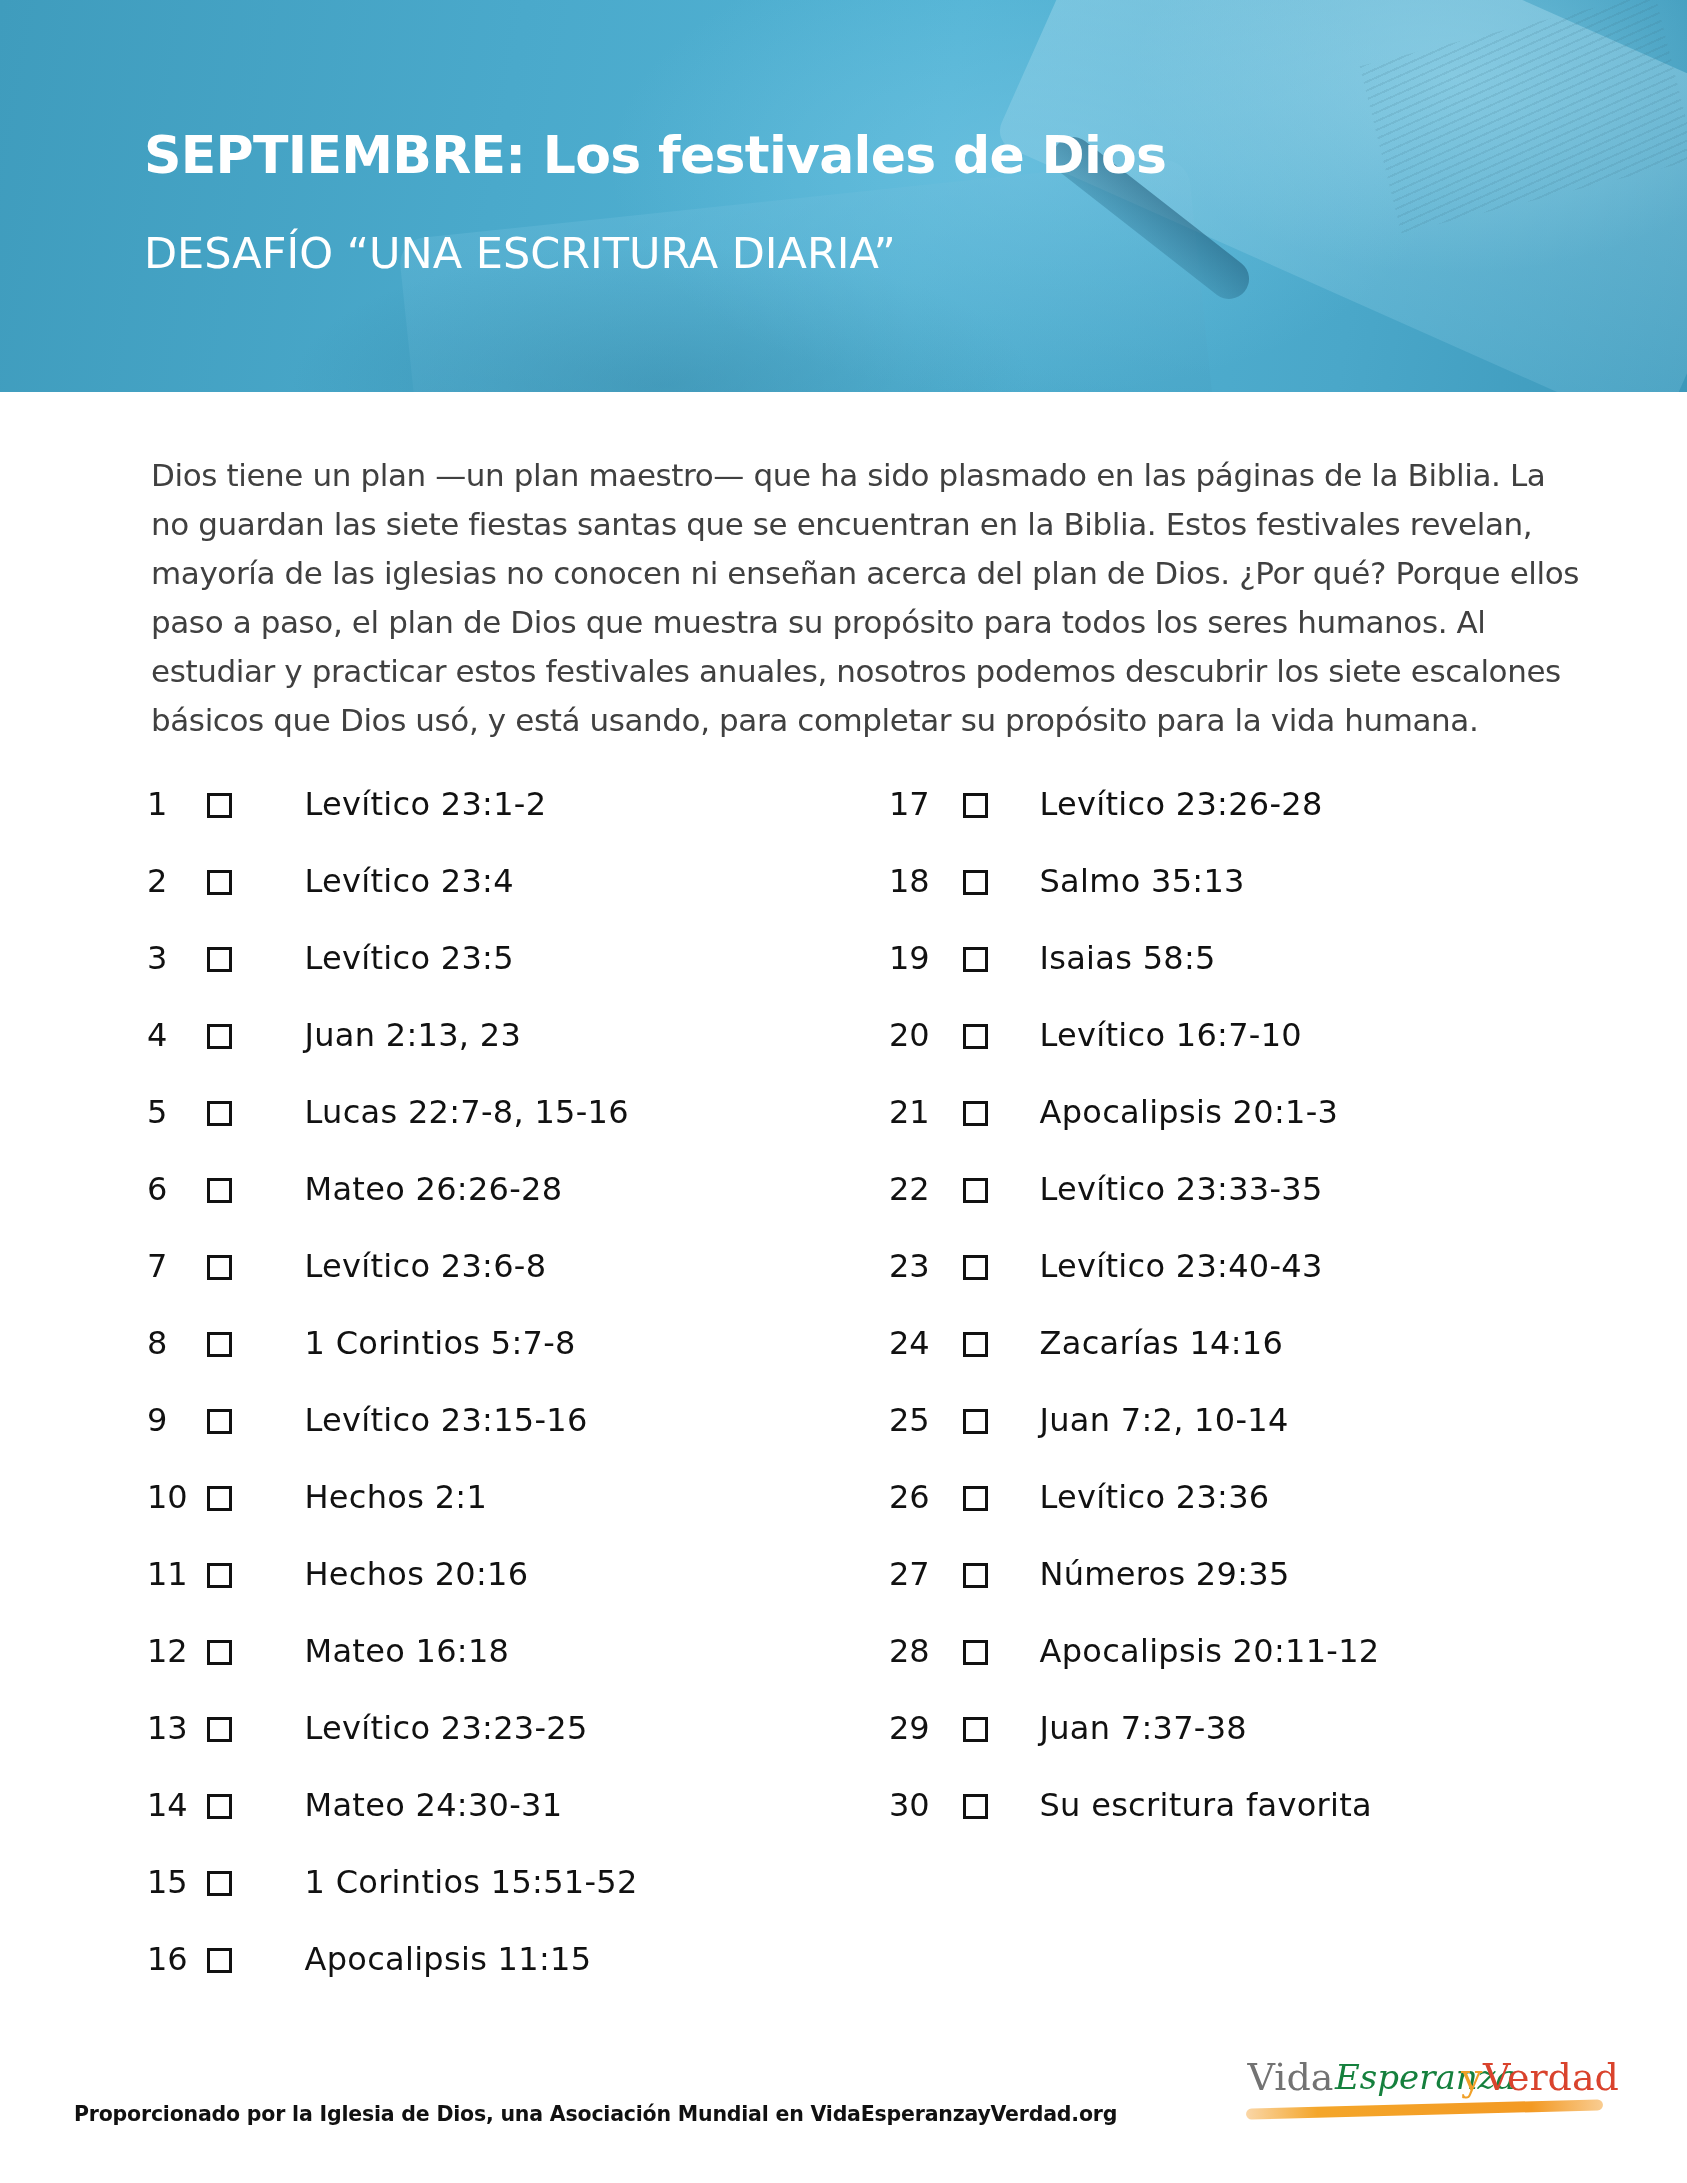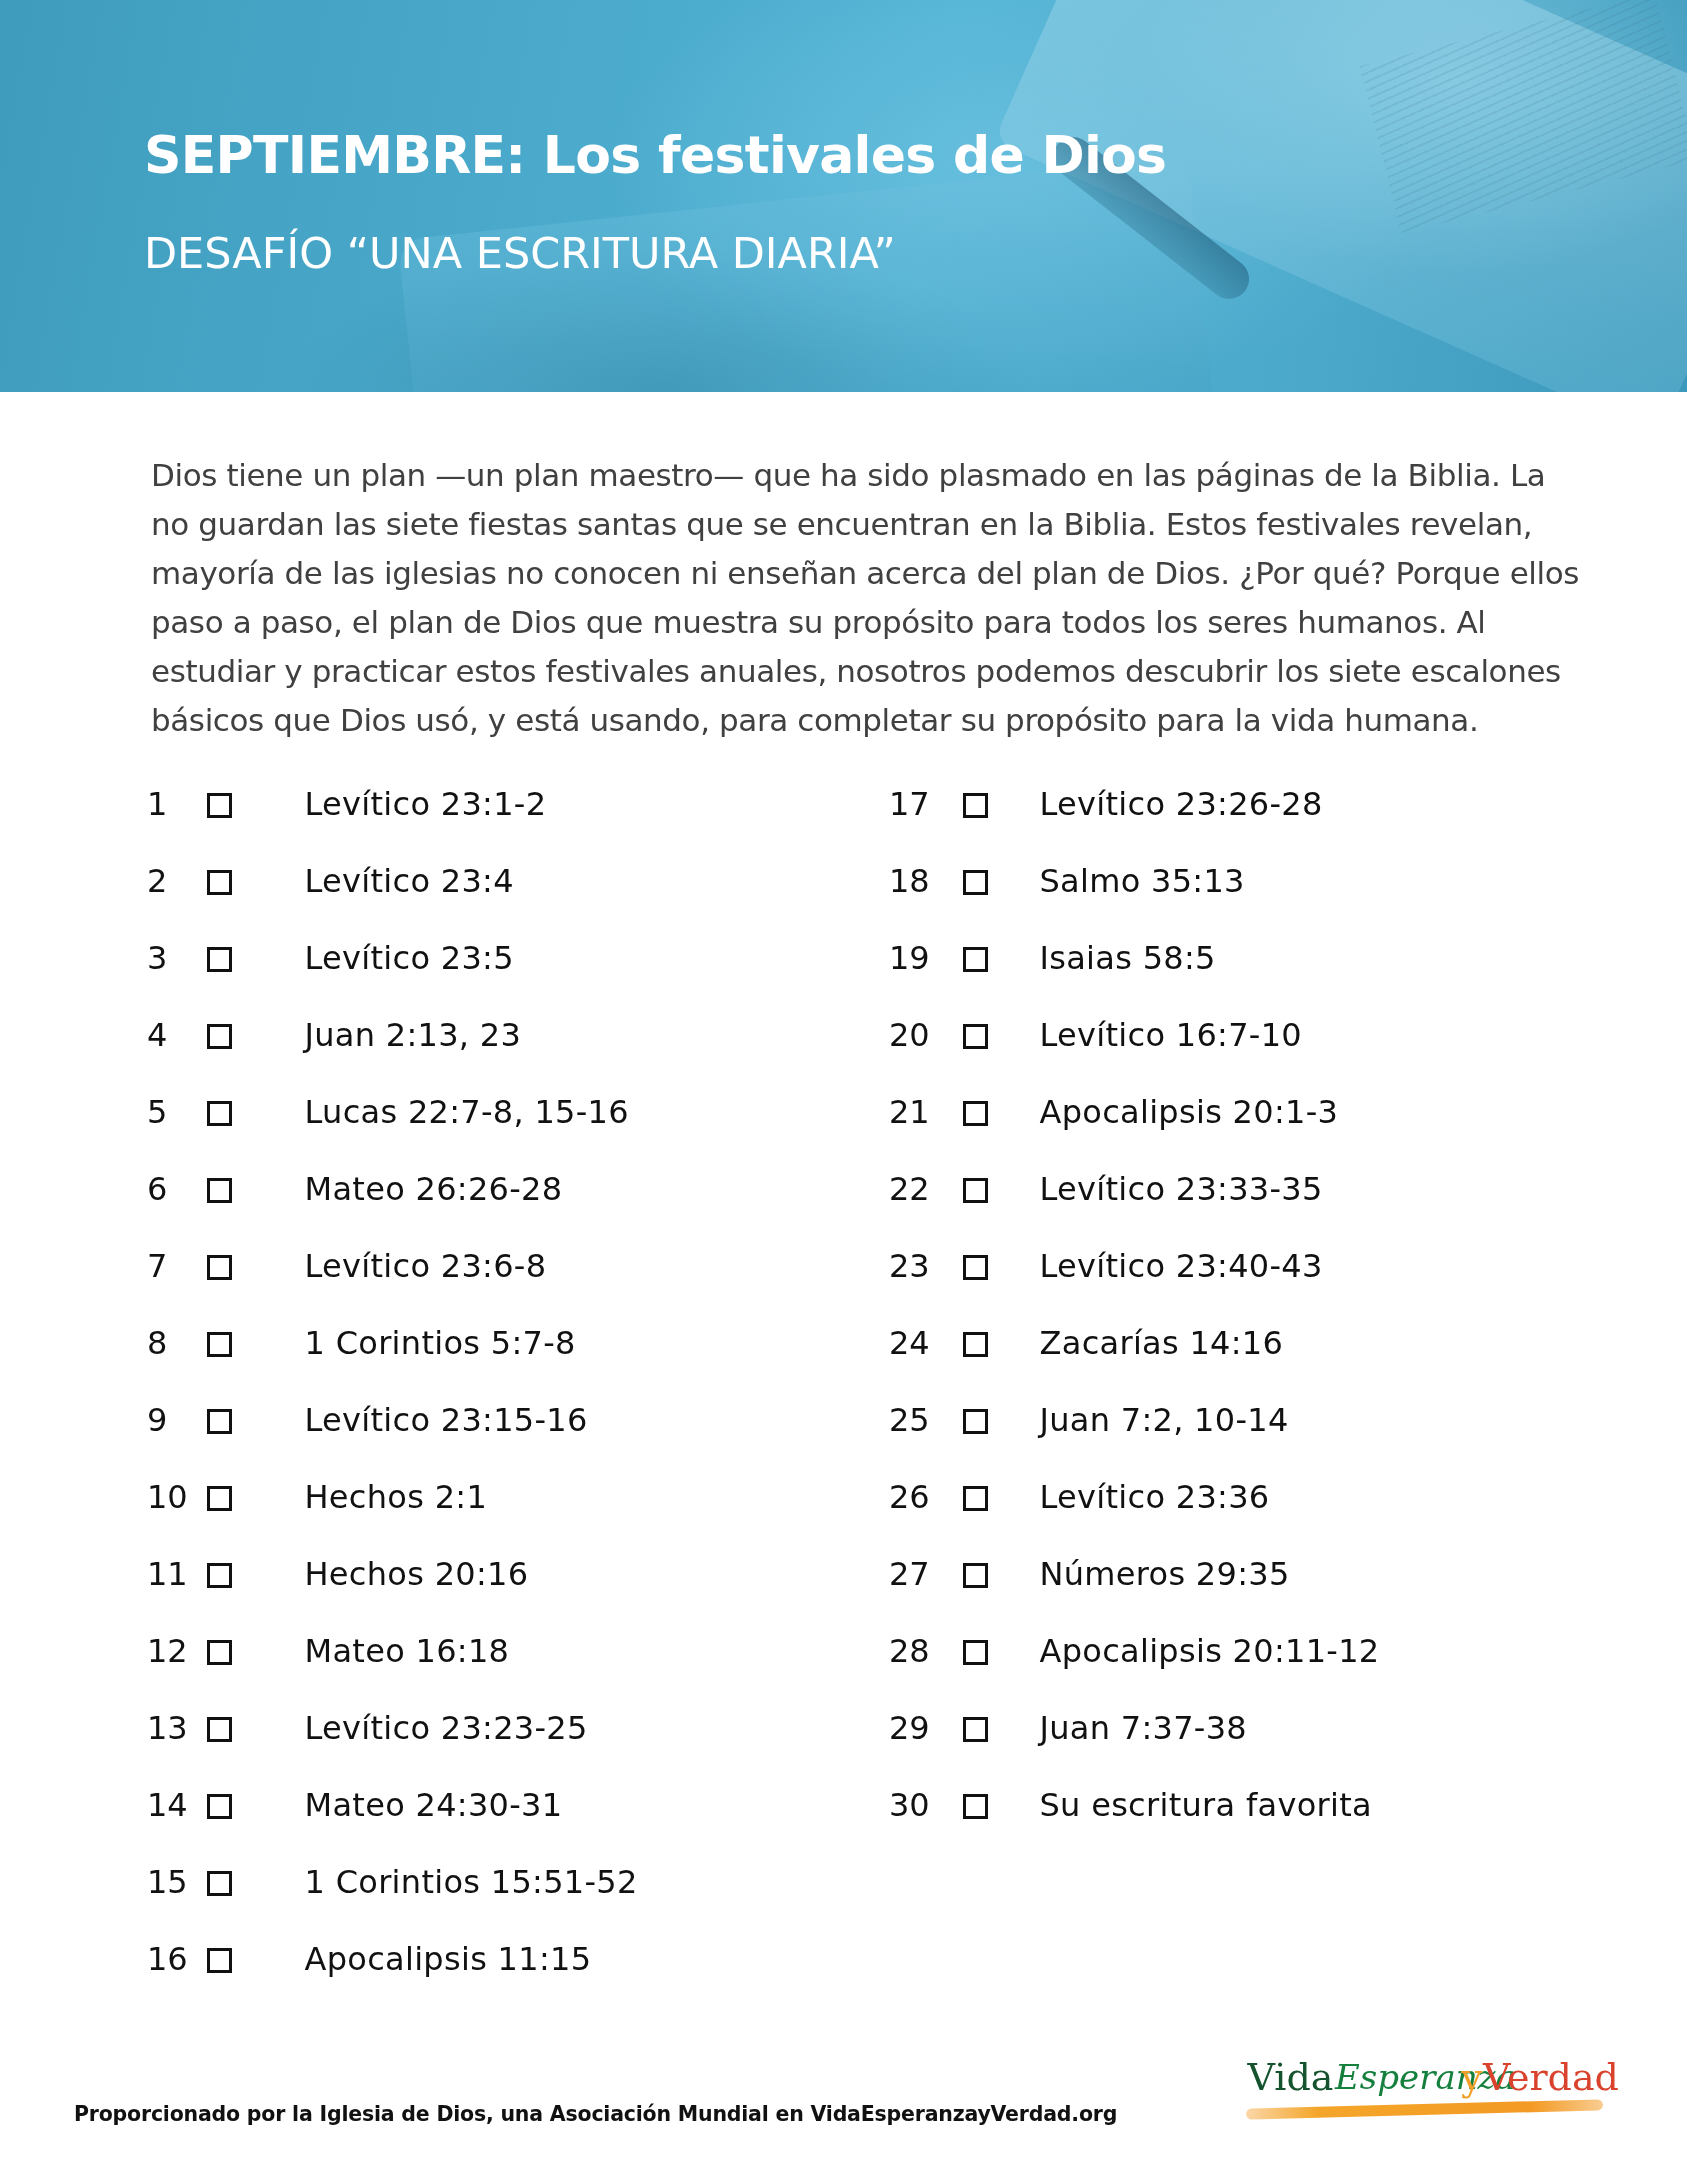--- a/index.html
+++ b/index.html
@@ -81,21 +81,21 @@
     
     .footer-text {
       position: absolute; left: 74px; top: 2101px; margin: 0;
       font-family: "DejaVu Sans", sans-serif; font-weight: bold;
       font-size: 20.5px; line-height: 26.5px; color: #111; letter-spacing: -0.2px; white-space: nowrap;
     }
     .logo {
       position: absolute; left: 1237px; top: 2051px; width: 377px; height: 79px;
     }
     .logo .word { position: absolute; top: 0; font-size: 38px; line-height: 53px; white-space: nowrap; }
-    .logo .w1 { left: 10.6px; color: #14532d; font-family: "DejaVu Serif", serif; text-align: right; }
+    .logo .w1 { left: 10.6px; color: #737373; font-family: "DejaVu Serif", serif; text-align: right; }
     .logo .w2 { left: 98px; color: #15803d; font-family: "DejaVu Serif", serif; font-style: italic; font-size: 34px; }
     .logo .w3 { left: 224px; color: #f0a028; font-family: "DejaVu Serif", serif; }
     .logo .w4 { left: 246px; color: #d9432d; font-family: "DejaVu Serif", serif; }
     .logo .stroke {
       position: absolute; left: 9.3px; top: 53px; width: 357px; height: 10.6px;
       background: linear-gradient(90deg, rgba(243,154,36,0.4), #f4a62a 20%, #f39a24 80%, rgba(243,154,36,0.5));
       border-radius: 6.6px; transform: rotate(-1.5deg);
     }
   </style>
 </head>

